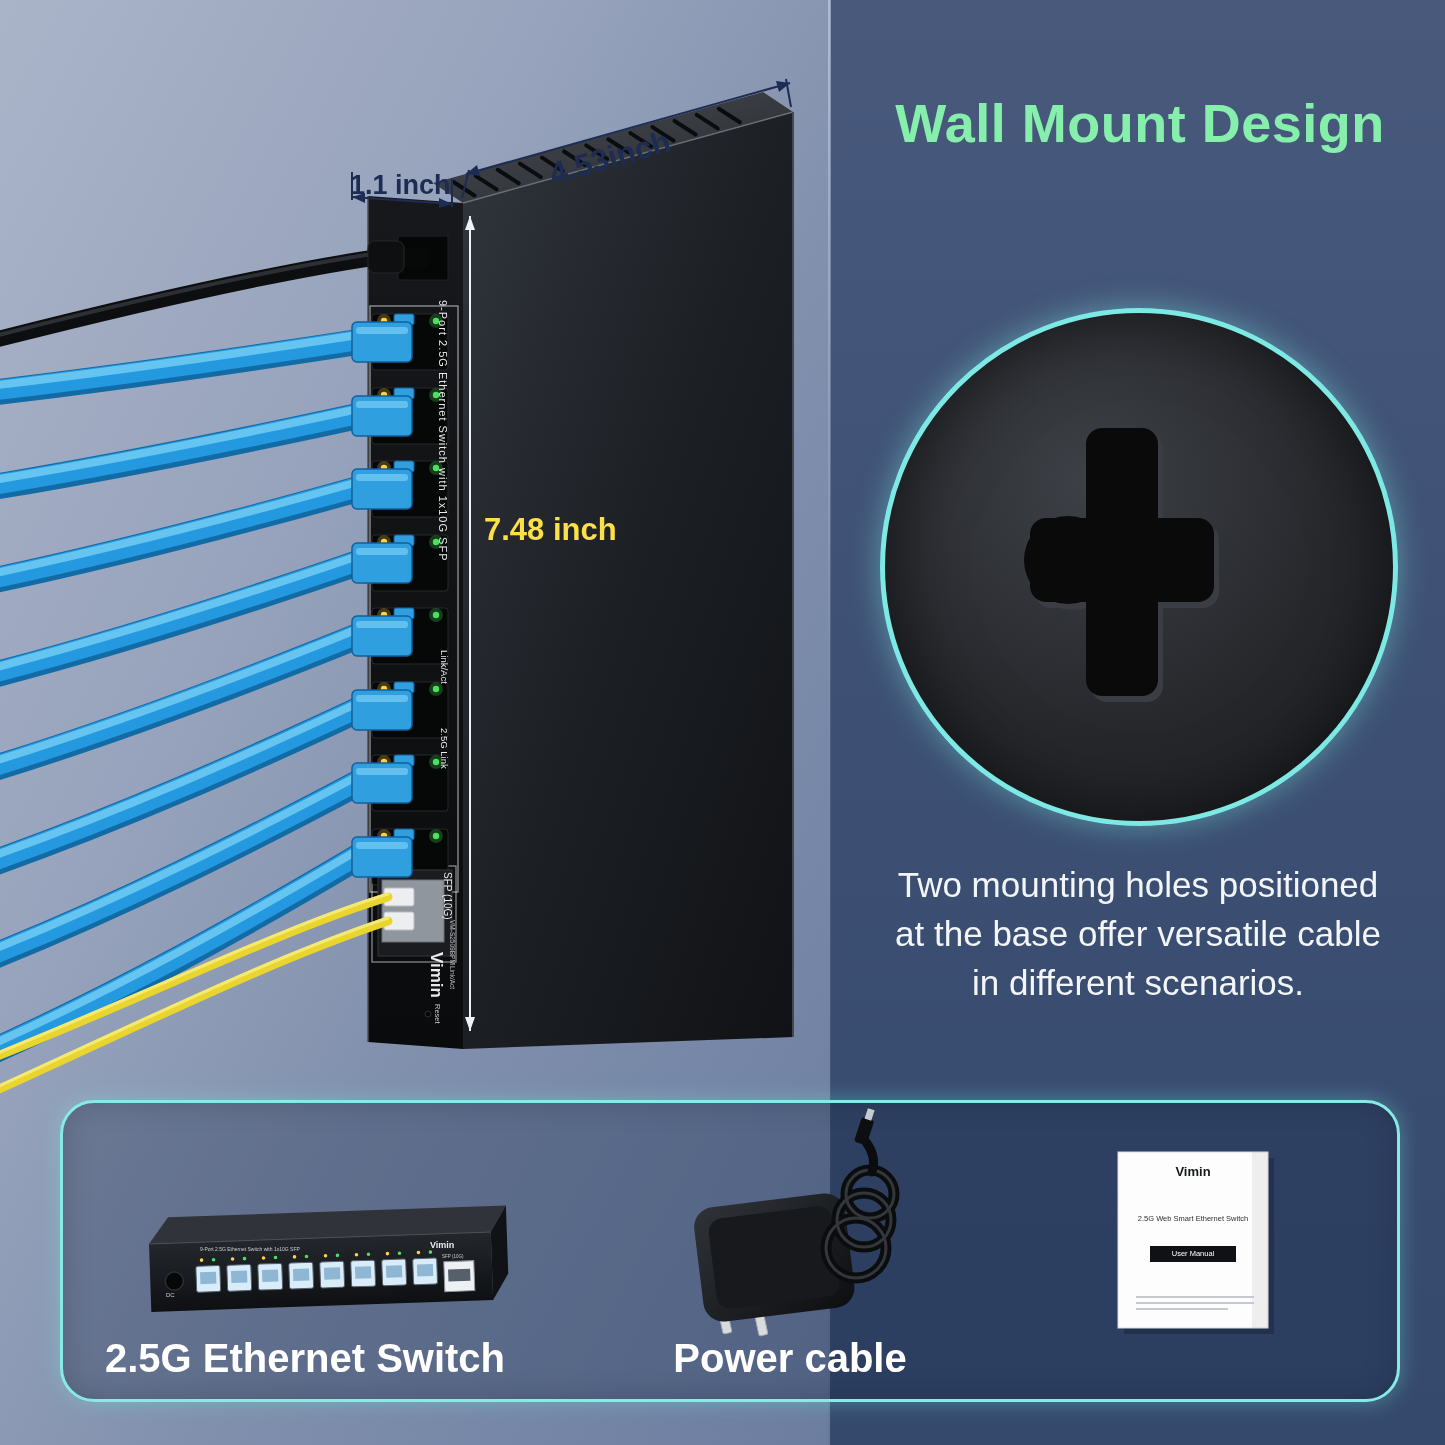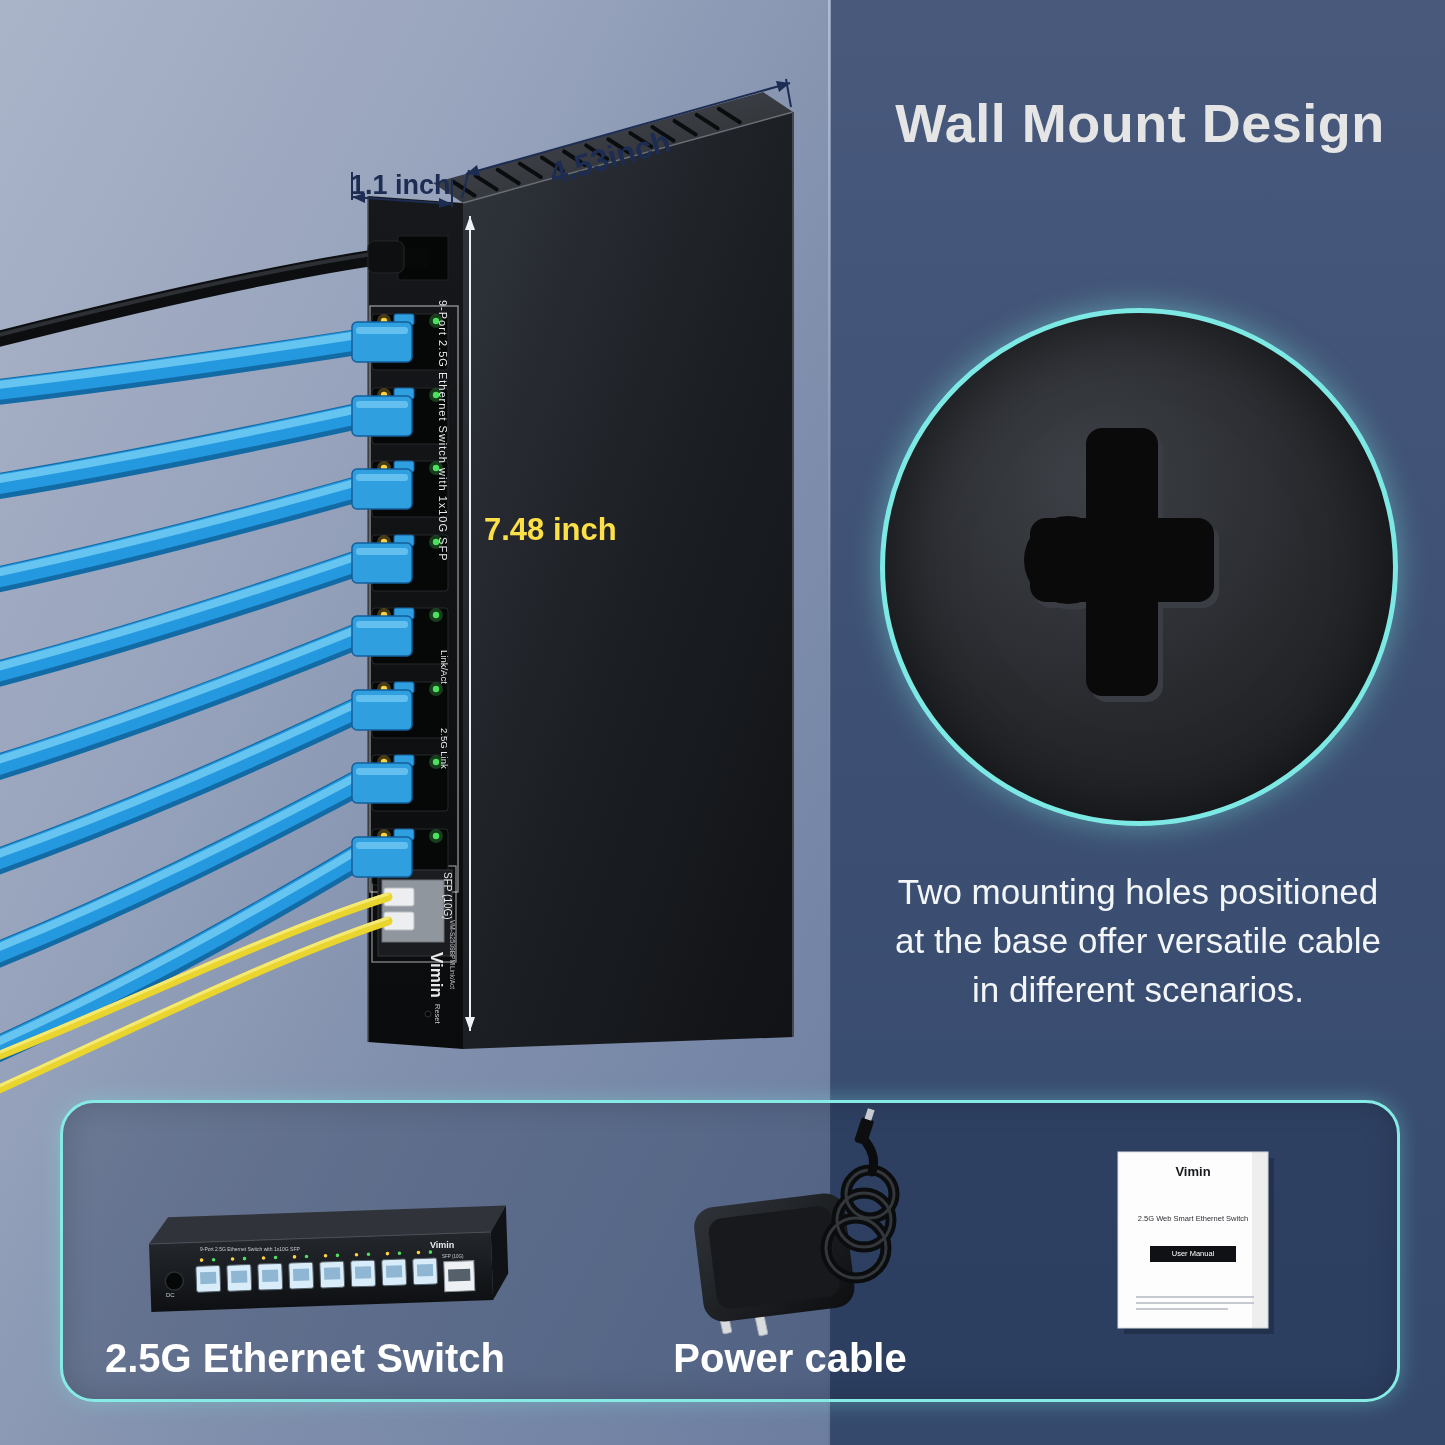--- a/index.html
+++ b/index.html
@@ -8,27 +8,27 @@
   .wall-left{position:absolute;left:0;top:0;width:830px;height:1445px;
     background:linear-gradient(118deg,#aab4c9 0%,#97a3bc 35%,#8190ad 60%,#6c7da0 100%);}
   .wall-right{position:absolute;left:830px;top:0;width:615px;height:1445px;
     background:linear-gradient(180deg,#48597c 0%,#3e5174 45%,#35496c 100%);}
   .corner-line{position:absolute;left:828px;top:0;width:3px;height:1445px;
     background:linear-gradient(180deg,rgba(205,218,238,.55),rgba(130,150,180,.25) 45%,rgba(70,90,120,.15));}
   svg.scene{position:absolute;left:0;top:0;width:1445px;height:1445px;}
   .abs{position:absolute;}
   .dim-label{font-size:27px;font-weight:700;color:#1c2c52;}
   .page-title{left:840px;top:92px;width:600px;text-align:center;
-    font-size:54px;font-weight:700;color:#e5e5e5;letter-spacing:.5px;}
+    font-size:54px;font-weight:700;color:#86efac;letter-spacing:.5px;}
   .inset-circle{left:880px;top:308px;width:508px;height:508px;border-radius:50%;
     border:5px solid #7de9e4;
     background:radial-gradient(circle at 40% 33%,#3d4046 0%,#26282c 55%,#1a1c1f 100%);
     box-shadow:0 0 30px rgba(125,233,228,.45), inset 0 0 70px rgba(0,0,0,.55);}
   .caption{left:838px;top:860px;width:600px;text-align:center;
-    font-size:35px;line-height:1.4;color:#f3f6f9;margin-top:7px;}
+    font-size:35px;line-height:1.4;color:#f3f6f9;}
   .caption span{display:block;}
   .pkg-panel{left:60px;top:1100px;width:1334px;height:296px;border-radius:34px;
     border:3px solid #86eae5;background:rgba(24,40,70,.32);
     box-shadow:0 0 22px rgba(120,230,225,.38), inset 0 0 30px rgba(0,0,0,.18);}
   .pkg-label{top:1336px;text-align:center;font-size:40px;font-weight:700;color:#ffffff;}
   .vtext{writing-mode:vertical-rl;text-orientation:mixed;color:#e8eaec;white-space:nowrap;}
   .mini-txt{color:#c9cdd2;white-space:nowrap;}
   .manual-brand{left:1128px;top:1164px;width:130px;text-align:center;
     font-size:13px;font-weight:700;color:#16181b;}
   .manual-title{left:1136px;top:1214px;width:114px;text-align:center;

